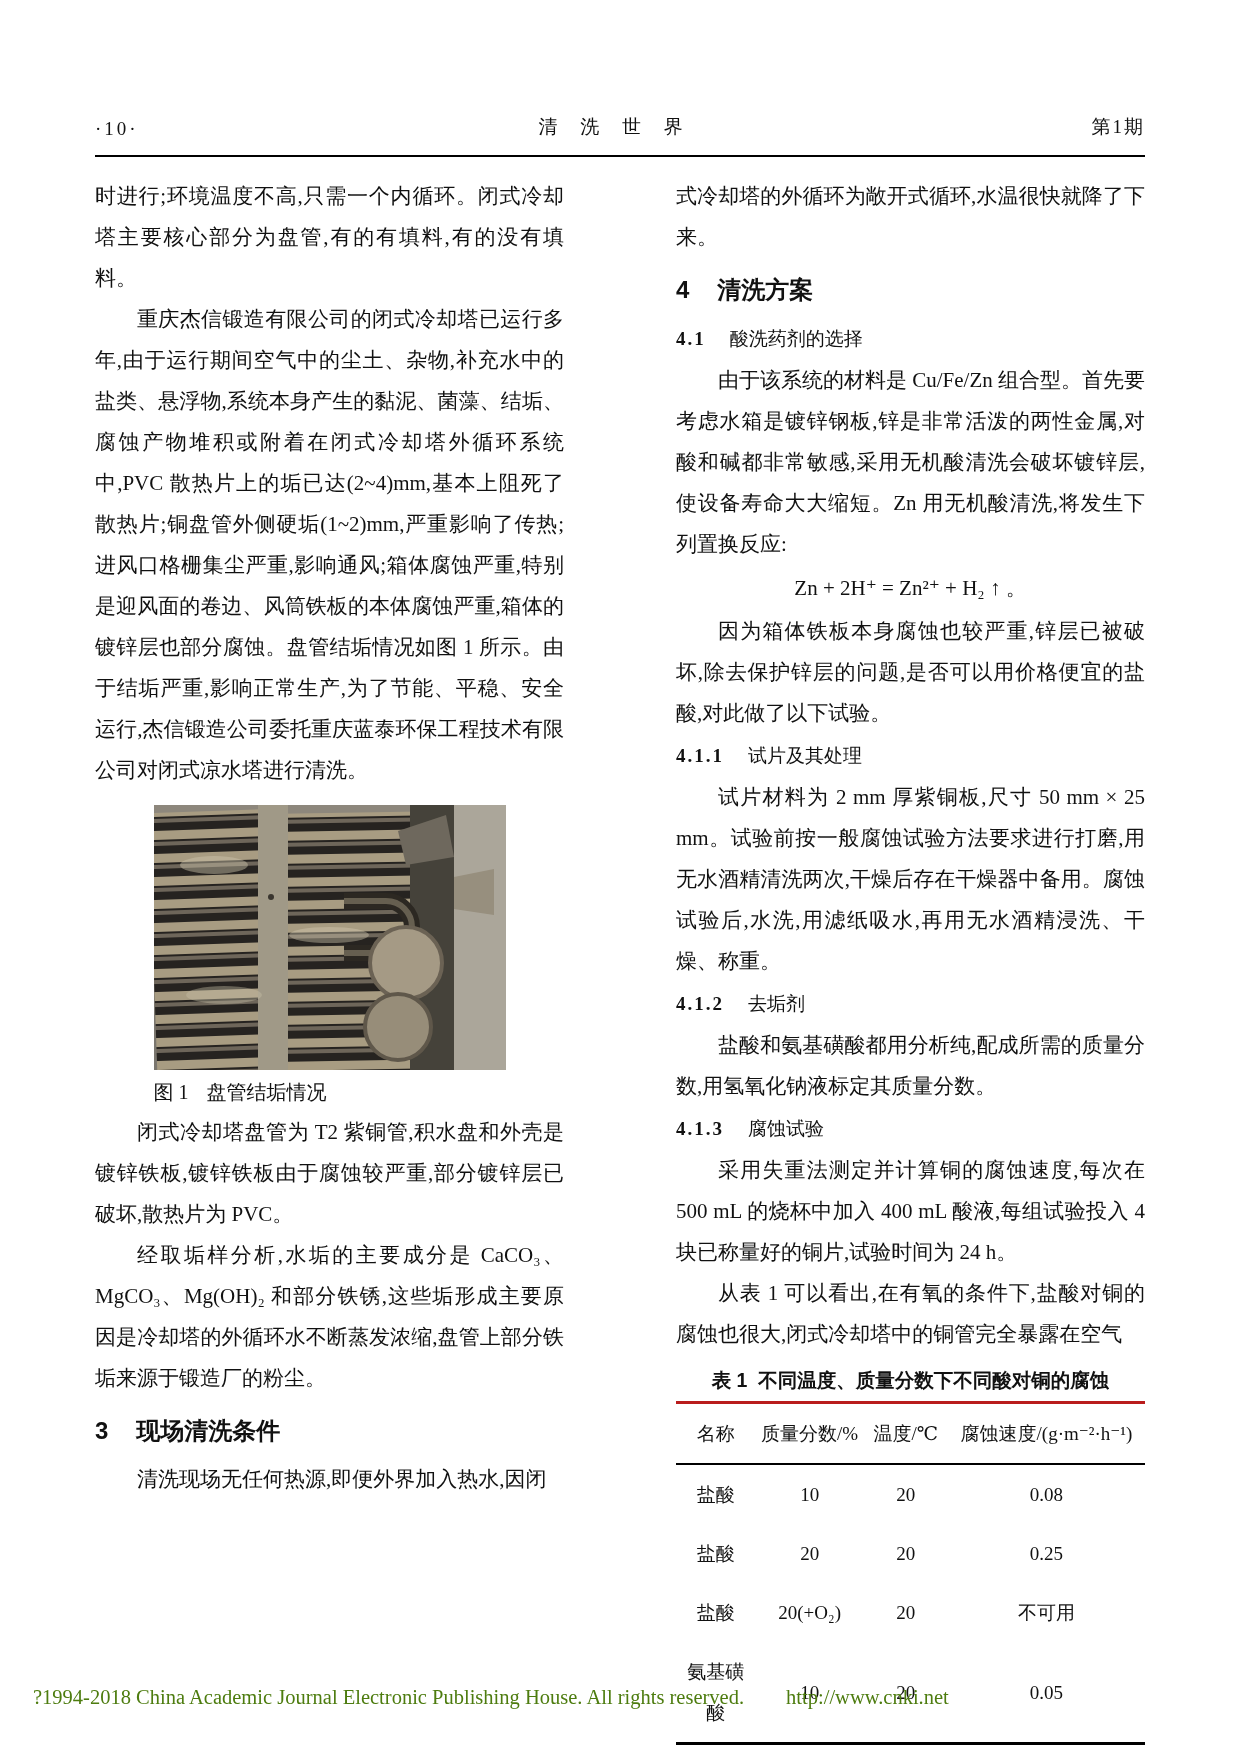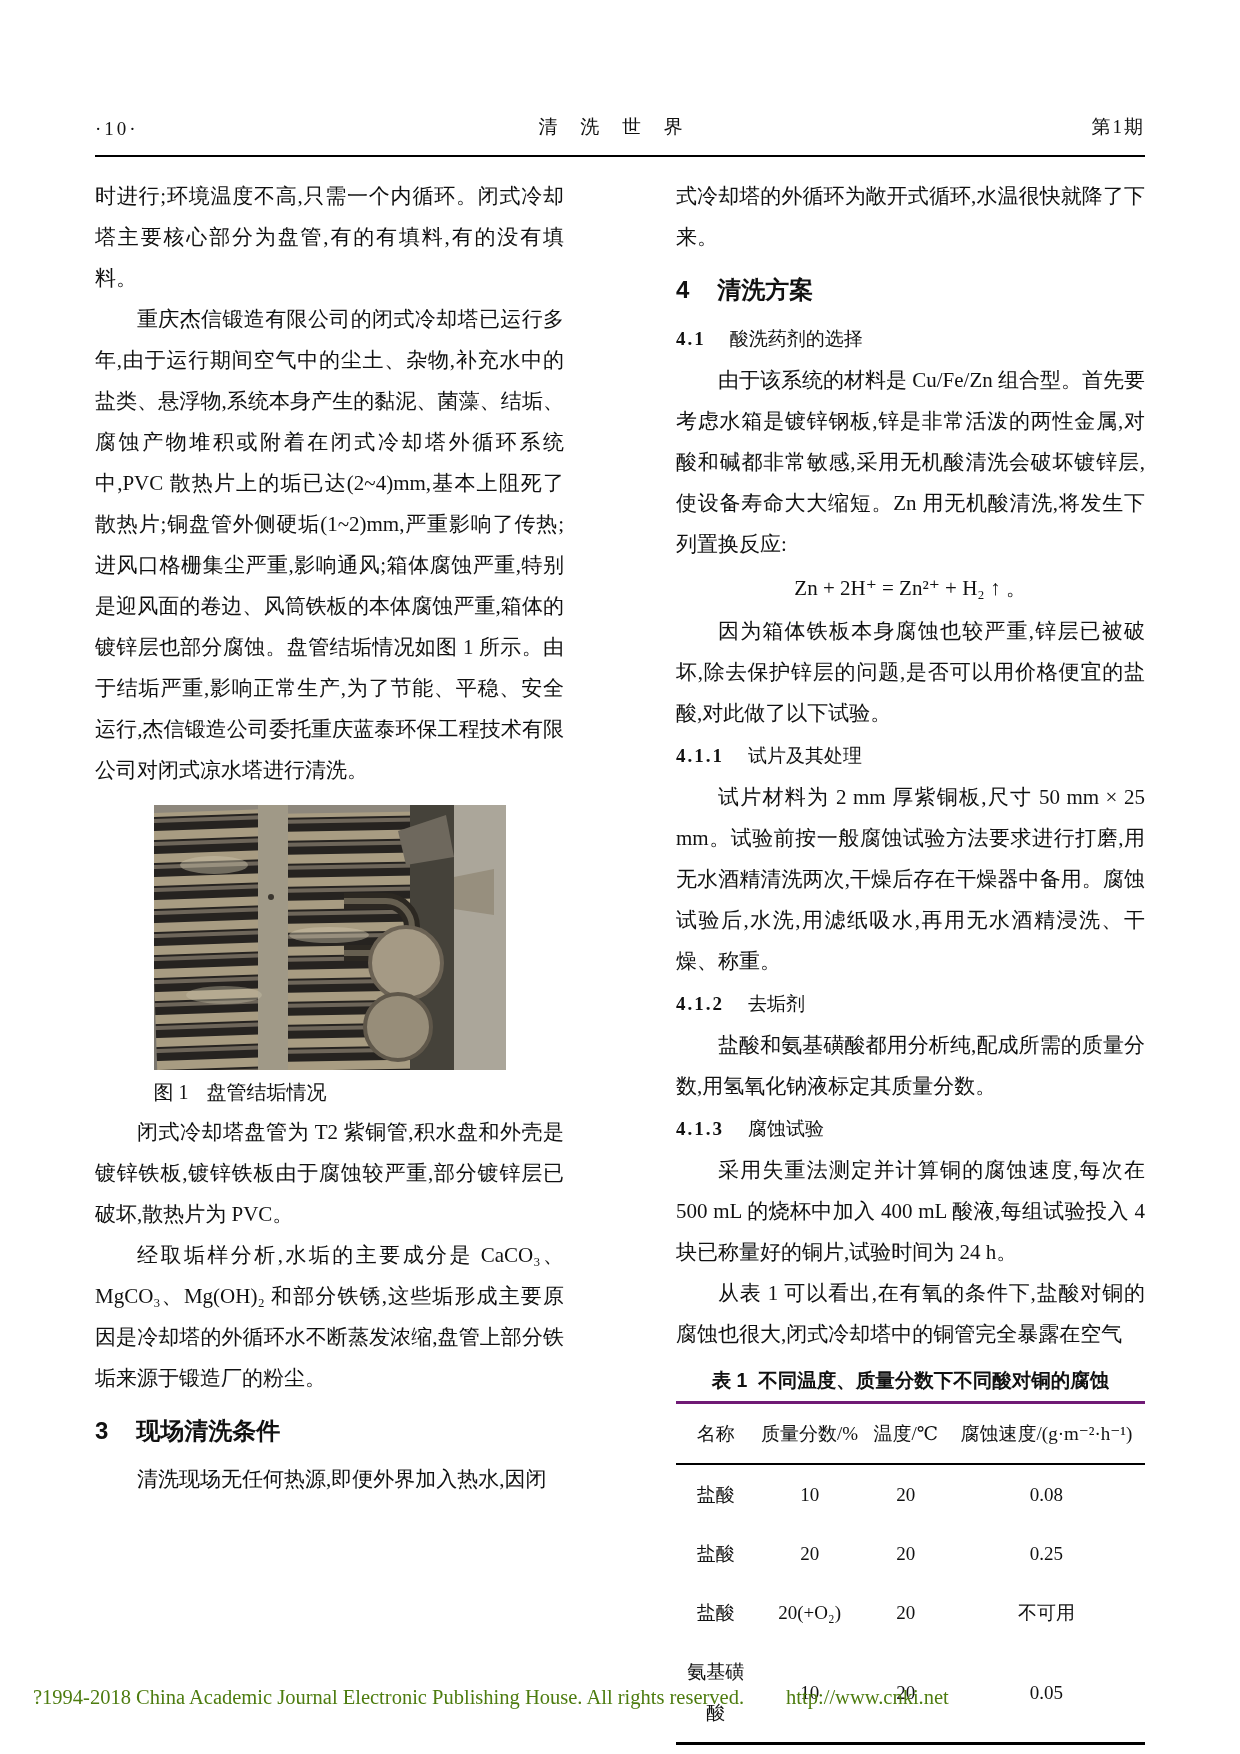--- a/index.html
+++ b/index.html
@@ -48,21 +48,21 @@
   .figure-caption { text-align:left; font-size:20px; line-height:36px; margin-top:4px; text-indent:0; }
   .figure-caption .cap-label { margin-right:18px; }
   
   .table-caption {
     font-family:"Liberation Sans","DejaVu Sans",sans-serif;
     font-weight:bold; font-size:19.5px; line-height:42px;
     text-align:center; margin-top:4px; text-indent:0;
   }
   table.data-table {
     width:100%; border-collapse:collapse;
-    border-top:3px solid #701a75; border-bottom:3px solid #000;
+    border-top:3px solid #b91c1c; border-bottom:3px solid #000;
     font-size:19px;
   }
   table.data-table th {
     font-weight:normal; text-align:center; padding:9px 2px;
     border-bottom:2px solid #000; white-space:nowrap;
   }
   table.data-table td { text-align:center; padding:9px 2px; }
   
   .page-footer {
     position:absolute; top:1686px; left:33px;

